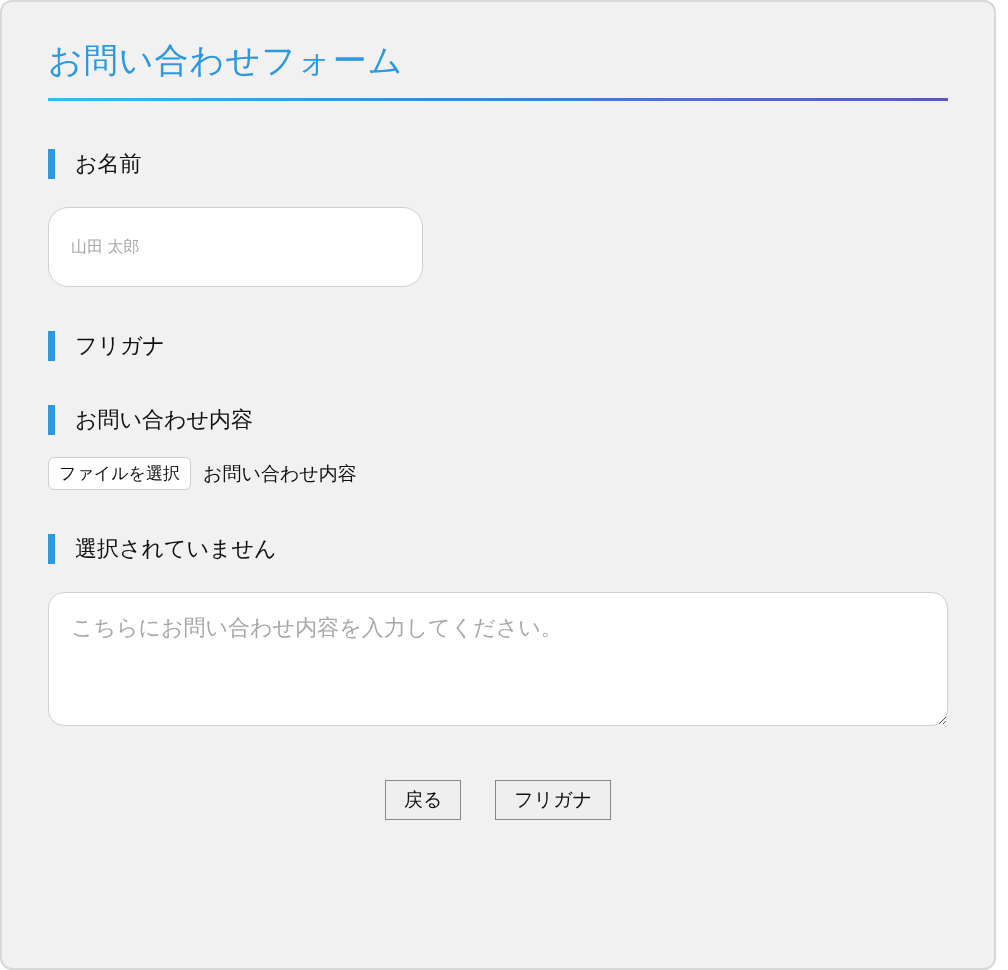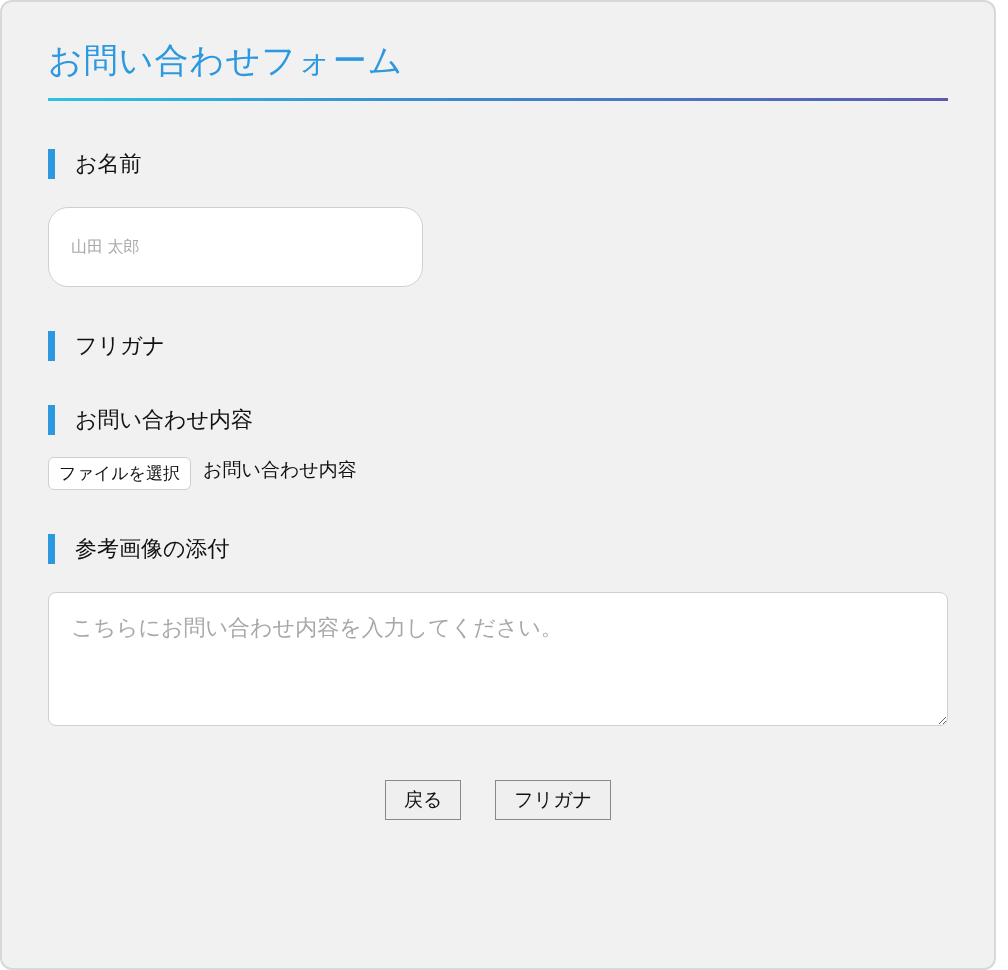--- a/index.html
+++ b/index.html
@@ -60,21 +60,21 @@
       border-radius: 20px;
       background: #fff;
       color: #333;
       font-family: inherit;
     }
     .text-input::placeholder {
       color: #a8a8a8;
     }
     .file-row {
       display: flex;
-      align-items: flex-start;
+      align-items: center;
       gap: 12px;
     }
     .file-button {
       font-family: inherit;
       font-size: 17px;
       padding: 4px 10px;
       background: #fff;
       border: 1px solid #cfcfcf;
       border-radius: 6px;
       color: #111;
@@ -83,21 +83,21 @@
     .file-status {
       font-size: 19px;
       color: #111;
     }
     .textarea-input {
       width: 100%;
       height: 134px;
       padding: 20px 22px;
       font-size: 22px;
       border: 1px solid #d0d0d0;
-      border-radius: 8px;
+      border-radius: 16px;
       background: #fff;
       color: #333;
       font-family: inherit;
       resize: both;
     }
     .textarea-input::placeholder {
       color: #a8a8a8;
     }
     .button-row {
       display: flex;
@@ -151,21 +151,21 @@
     </div>
     <div class="file-row">
       <button class="file-button">ファイルを選択</button>
       <span class="file-status">お問い合わせ内容</span>
     </div>
   </div>
 
   <div class="field-group">
     <div class="field-label">
       <div class="label-bar"></div>
-      <span class="label-text">参考画像の添付</span>
+      <span class="label-text">選択されていません</span>
     </div>
     <textarea class="textarea-input" placeholder="こちらにお問い合わせ内容を入力してください。" style=""></textarea>
   </div>
 
   <div class="button-row">
     <button class="action-button">戻る</button>
     <button class="action-button">フリガナ</button>
   </div>
 </div>
 

